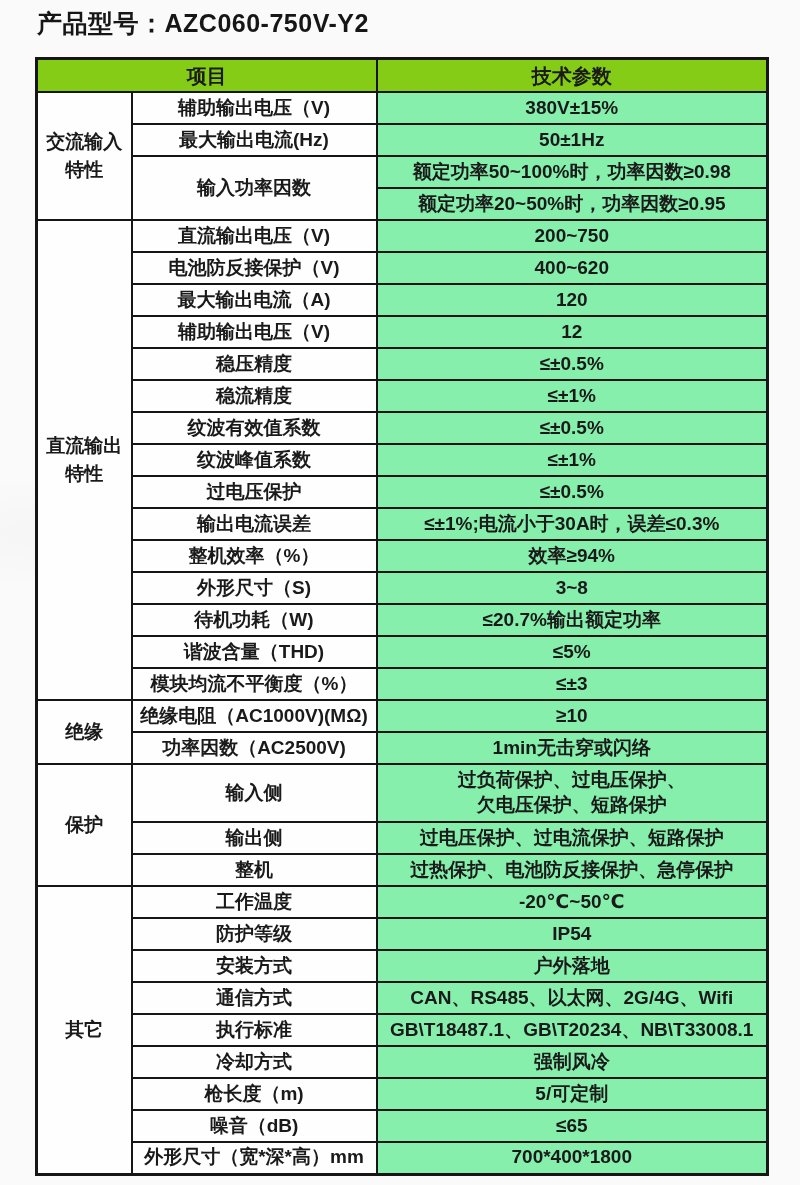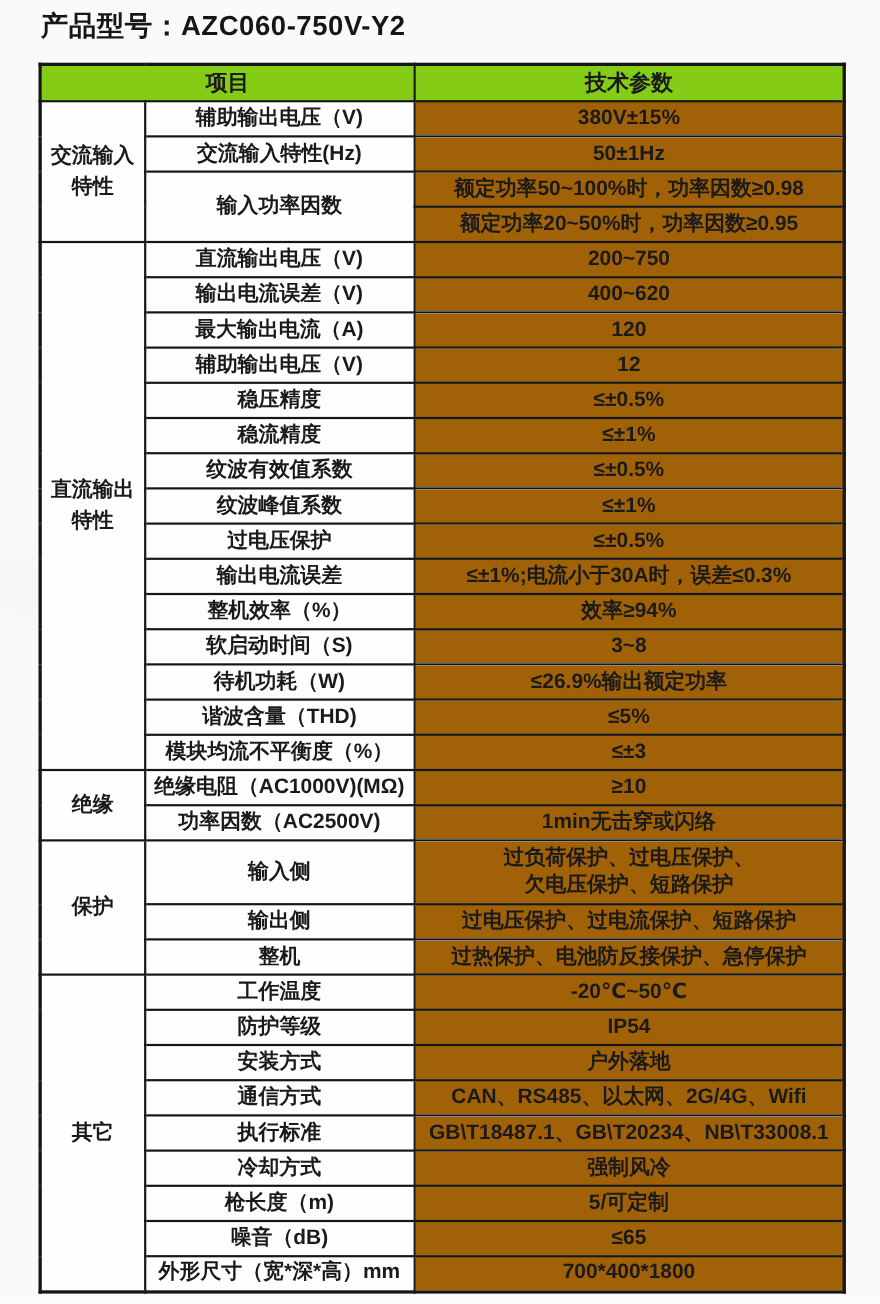--- a/index.html
+++ b/index.html
@@ -64,21 +64,21 @@
   .spec-table tbody tr { height: 32px; }
   .spec-table tbody tr.row-tall { height: 58px; }
   td.sec-cell {
     font-size: 19px;
     line-height: 1.5;
     padding: 0 6px;
     background: #fefefe;
   }
   td.item-cell { background: #fefefe; }
   td.value-cell {
-    background: #a16207;
+    background: #86efac;
     white-space: pre-line;
   }
 </style>
 </head>
 <body>
 
 <div class="page">
 
   <div class="page-title">产品型号：AZC060-750V-Y2</div>
 
@@ -95,38 +95,38 @@
       </tr>
     </thead>
     <tbody>
 
       <tr>
         <td rowspan="4" class="sec-cell">交流输入特性</td>
         <td class="item-cell">辅助输出电压（V)</td>
         <td class="value-cell">380V±15%</td>
       </tr>
       <tr>
-        <td class="item-cell">交流输入特性(Hz)</td>
+        <td class="item-cell">最大输出电流(Hz)</td>
         <td class="value-cell">50±1Hz</td>
       </tr>
       <tr>
         <td rowspan="2" class="item-cell">输入功率因数</td>
         <td class="value-cell">额定功率50~100%时，功率因数≥0.98</td>
       </tr>
       <tr>
         <td class="value-cell">额定功率20~50%时，功率因数≥0.95</td>
       </tr>
 
       <tr>
         <td rowspan="15" class="sec-cell">直流输出特性</td>
         <td class="item-cell">直流输出电压（V)</td>
         <td class="value-cell">200~750</td>
       </tr>
       <tr>
-        <td class="item-cell">输出电流误差（V)</td>
+        <td class="item-cell">电池防反接保护（V)</td>
         <td class="value-cell">400~620</td>
       </tr>
       <tr>
         <td class="item-cell">最大输出电流（A)</td>
         <td class="value-cell">120</td>
       </tr>
       <tr>
         <td class="item-cell">辅助输出电压（V)</td>
         <td class="value-cell">12</td>
       </tr>
@@ -152,26 +152,26 @@
       </tr>
       <tr>
         <td class="item-cell">输出电流误差</td>
         <td class="value-cell">≤±1%;电流小于30A时，误差≤0.3%</td>
       </tr>
       <tr>
         <td class="item-cell">整机效率（%）</td>
         <td class="value-cell">效率≥94%</td>
       </tr>
       <tr>
-        <td class="item-cell">软启动时间（S)</td>
+        <td class="item-cell">外形尺寸（S)</td>
         <td class="value-cell">3~8</td>
       </tr>
       <tr>
         <td class="item-cell">待机功耗（W)</td>
-        <td class="value-cell">≤26.9%输出额定功率</td>
+        <td class="value-cell">≤20.7%输出额定功率</td>
       </tr>
       <tr>
         <td class="item-cell">谐波含量（THD)</td>
         <td class="value-cell">≤5%</td>
       </tr>
       <tr>
         <td class="item-cell">模块均流不平衡度（%）</td>
         <td class="value-cell">≤±3</td>
       </tr>
 

